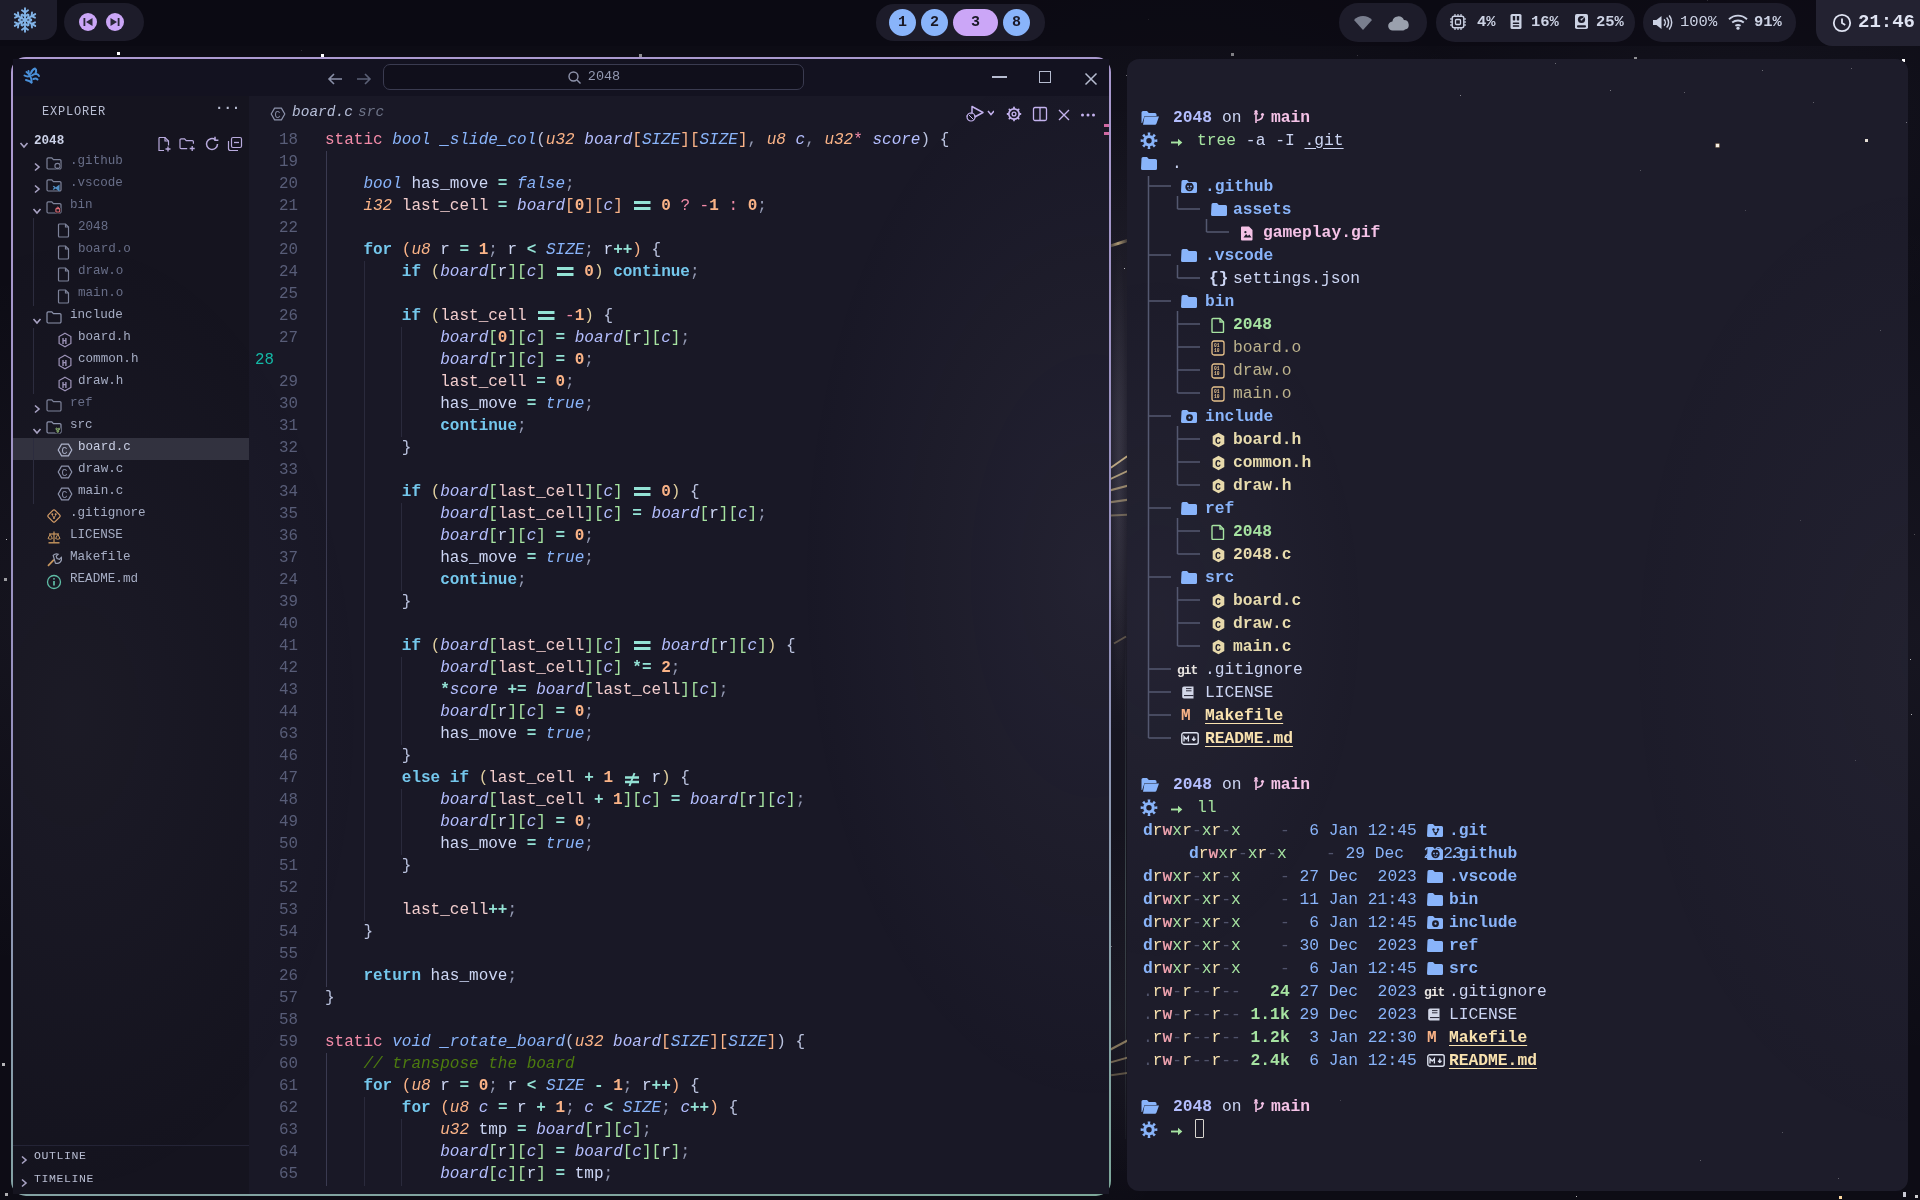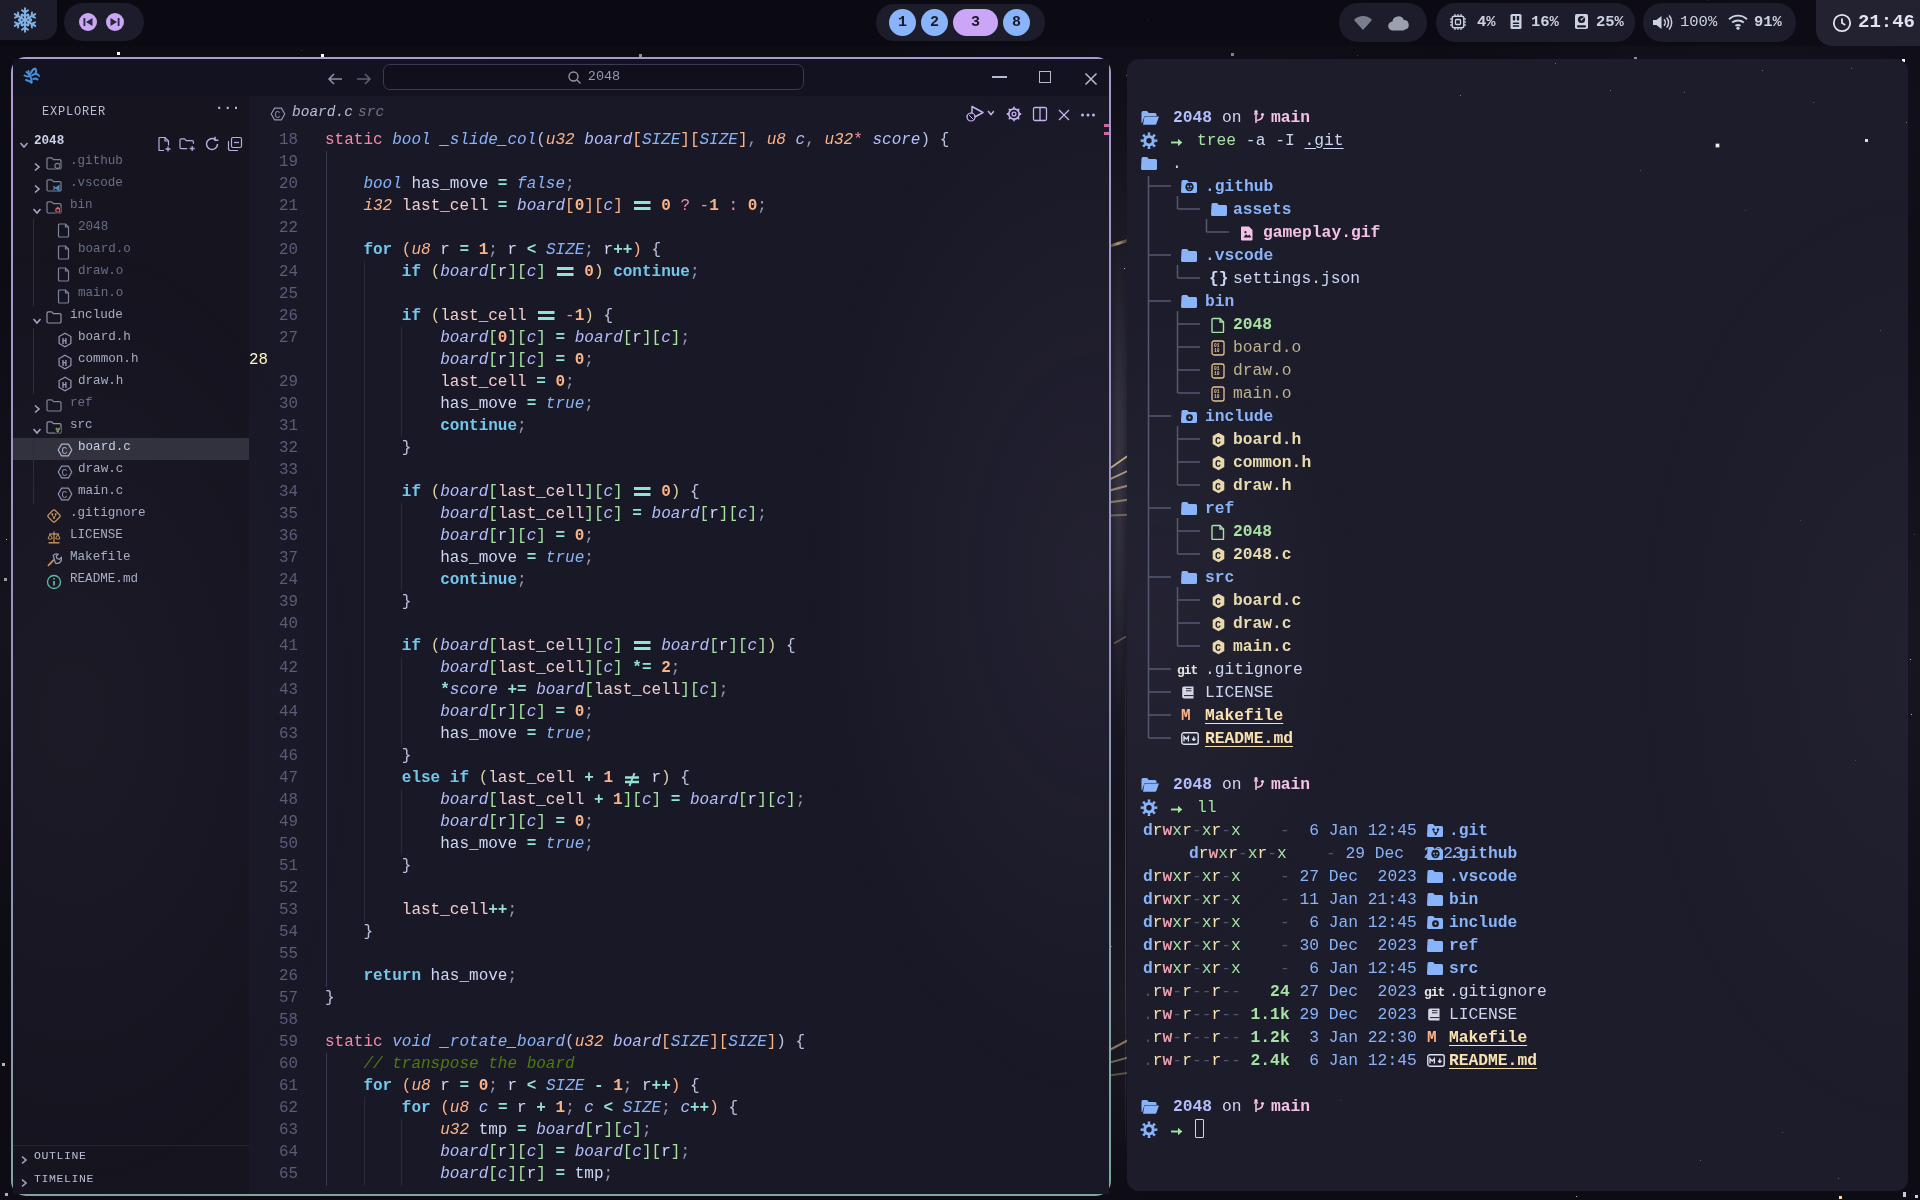--- a/index.html
+++ b/index.html
@@ -439,21 +439,21 @@
 <div style="position:absolute;left:249px;top:217px;width:49px;text-align:right;font-size:15.8px;line-height:22px;color:#585d78">22</div>
 <div style="position:absolute;left:249px;top:239px;width:49px;text-align:right;font-size:15.8px;line-height:22px;color:#585d78">20</div>
 <div class="code abs" style="left:325px;top:239px">    <span class="kw">for</span> <span class="bp">(</span><span class="ty">u8</span> r <span class="op">=</span> <span class="nu">1</span><span class="pu">;</span> r <span class="op">&lt;</span> <span class="mz">SIZE</span><span class="pu">;</span> r<span class="op">++</span><span class="bp">)</span> <span class="br">{</span></div>
 <div style="position:absolute;left:249px;top:261px;width:49px;text-align:right;font-size:15.8px;line-height:22px;color:#585d78">24</div>
 <div class="code abs" style="left:325px;top:261px">        <span class="kw">if</span> <span class="by">(</span><span class="pa">board</span><span class="bg2">[</span>r<span class="bg2">]</span><span class="bg2">[</span><span class="pa">c</span><span class="bg2">]</span> <span class="lge"></span> <span class="nu">0</span><span class="by">)</span> <span class="kw">continue</span><span class="pu">;</span></div>
 <div style="position:absolute;left:249px;top:283px;width:49px;text-align:right;font-size:15.8px;line-height:22px;color:#585d78">25</div>
 <div style="position:absolute;left:249px;top:305px;width:49px;text-align:right;font-size:15.8px;line-height:22px;color:#585d78">26</div>
 <div class="code abs" style="left:325px;top:305px">        <span class="kw">if</span> <span class="by">(</span><span class="lc">last_cell</span> <span class="lge"></span> <span class="qm">-</span><span class="nu">1</span><span class="by">)</span> <span class="br">{</span></div>
 <div style="position:absolute;left:249px;top:327px;width:49px;text-align:right;font-size:15.8px;line-height:22px;color:#585d78">27</div>
 <div class="code abs" style="left:325px;top:327px">            <span class="pa">board</span><span class="bg2">[</span><span class="nu">0</span><span class="bg2">]</span><span class="bg2">[</span><span class="pa">c</span><span class="bg2">]</span> <span class="op">=</span> <span class="pa">board</span><span class="bg2">[</span>r<span class="bg2">]</span><span class="bg2">[</span><span class="pa">c</span><span class="bg2">]</span><span class="pu">;</span></div>
-<div style="position:absolute;left:249px;top:349px;width:49px;text-align:left;font-size:15.8px;line-height:22px;color:#fef9c3">28</div>
+<div style="position:absolute;left:240px;top:349px;width:49px;text-align:center;font-size:15.8px;line-height:22px;color:#14b8a6">28</div>
 <div class="code abs" style="left:325px;top:349px">            <span class="pa">board</span><span class="bg2">[</span>r<span class="bg2">]</span><span class="bg2">[</span><span class="pa">c</span><span class="bg2">]</span> <span class="op">=</span> <span class="nu">0</span><span class="pu">;</span></div>
 <div style="position:absolute;left:249px;top:371px;width:49px;text-align:right;font-size:15.8px;line-height:22px;color:#585d78">29</div>
 <div class="code abs" style="left:325px;top:371px">            <span class="lc">last_cell</span> <span class="op">=</span> <span class="nu">0</span><span class="pu">;</span></div>
 <div style="position:absolute;left:249px;top:393px;width:49px;text-align:right;font-size:15.8px;line-height:22px;color:#585d78">30</div>
 <div class="code abs" style="left:325px;top:393px">            has_move <span class="op">=</span> <span class="bt">true</span><span class="pu">;</span></div>
 <div style="position:absolute;left:249px;top:415px;width:49px;text-align:right;font-size:15.8px;line-height:22px;color:#585d78">31</div>
 <div class="code abs" style="left:325px;top:415px">            <span class="kw">continue</span><span class="pu">;</span></div>
 <div style="position:absolute;left:249px;top:437px;width:49px;text-align:right;font-size:15.8px;line-height:22px;color:#585d78">32</div>
 <div class="code abs" style="left:325px;top:437px">        <span class="br">}</span></div>
 <div style="position:absolute;left:249px;top:459px;width:49px;text-align:right;font-size:15.8px;line-height:22px;color:#585d78">33</div>

